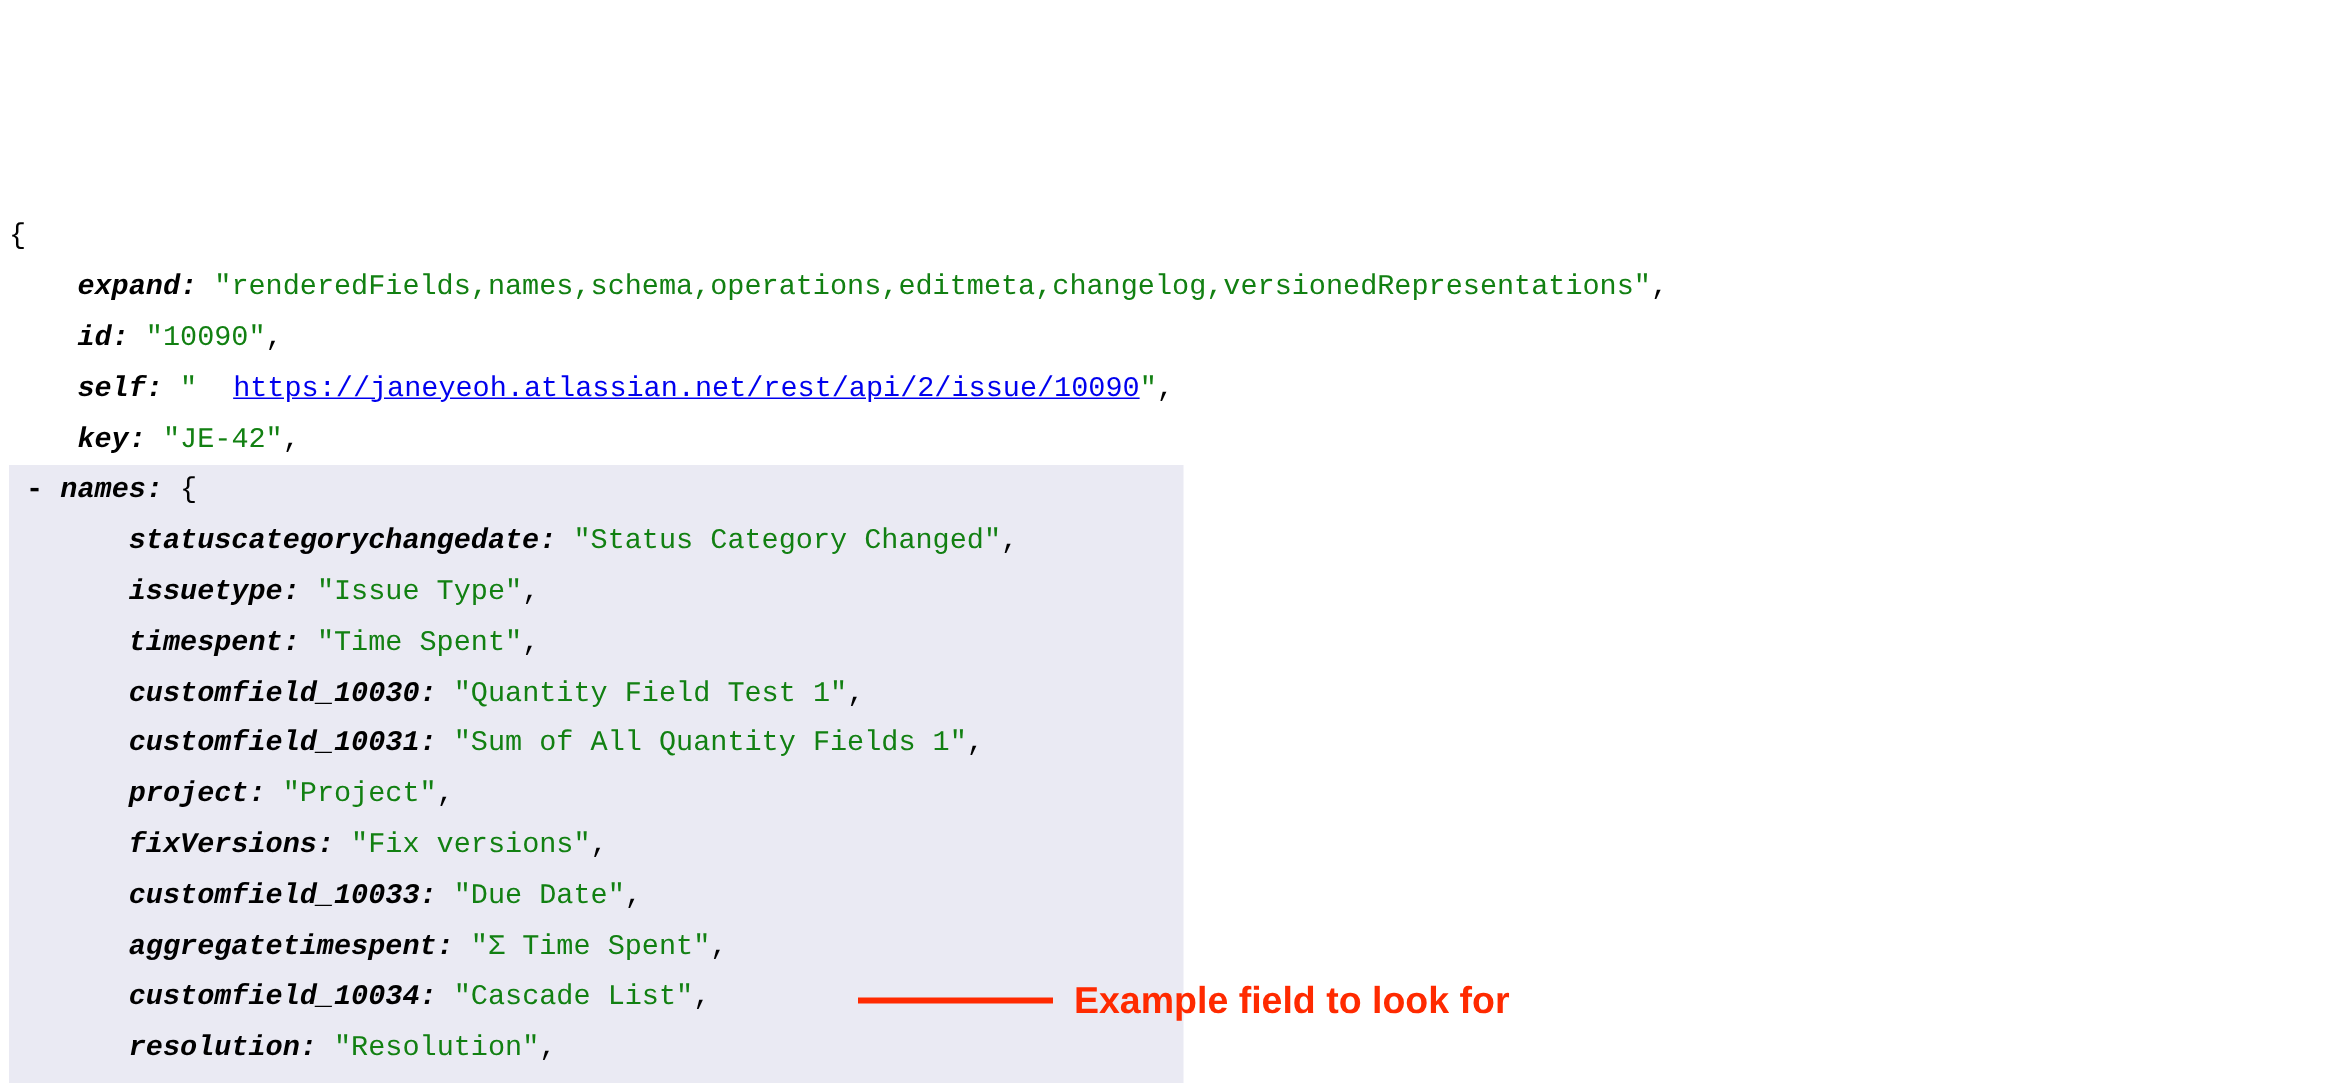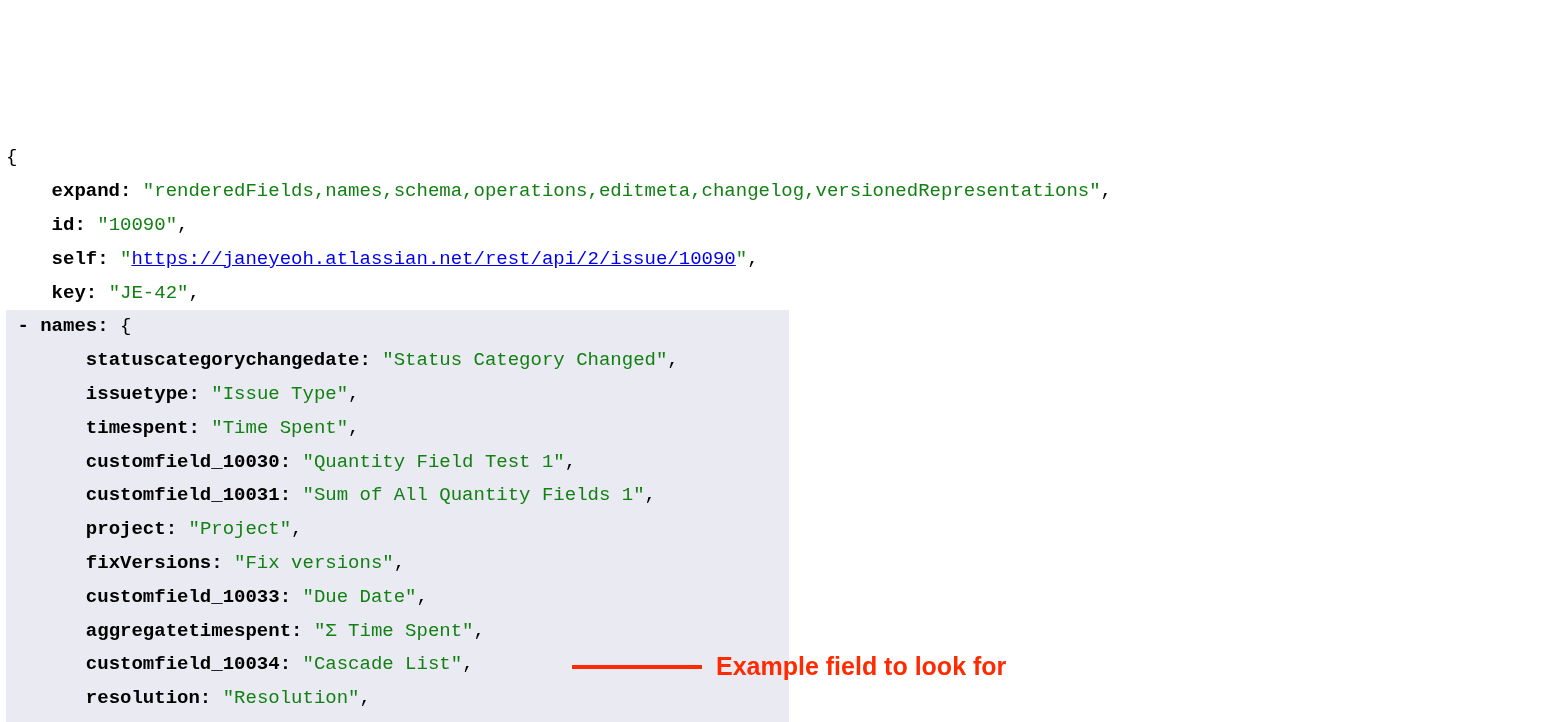--- a/index.html
+++ b/index.html
@@ -5,23 +5,23 @@
     body {
       margin: 0;
       padding: 6px;
       font-family: "Courier New", Courier, monospace;
       font-size: 19px;
       background: #ffffff;
       color: #000000;
       white-space: pre;
       line-height: 1.78;
     }
-    .key   { font-weight: bold; color: #000000; }
+    .key   { font-weight: bold; color: #000000; font-style: italic; }
     .str   { color: #128012; }
-    .link  { color: #0000EE; text-decoration: underline; }
+    .link  { color: #0000EE; text-decoration: underline; margin-left: 24px; }
     .punc  { color: #000000; }
     .toggle{ font-weight: bold; color: #000000; cursor: pointer; }
     .names-block {
       background: #EAEAF3;
       display: inline-block;
       padding-right: 110px;
     }
     .annotation-wrap {
       position: absolute;
       pointer-events: none;

